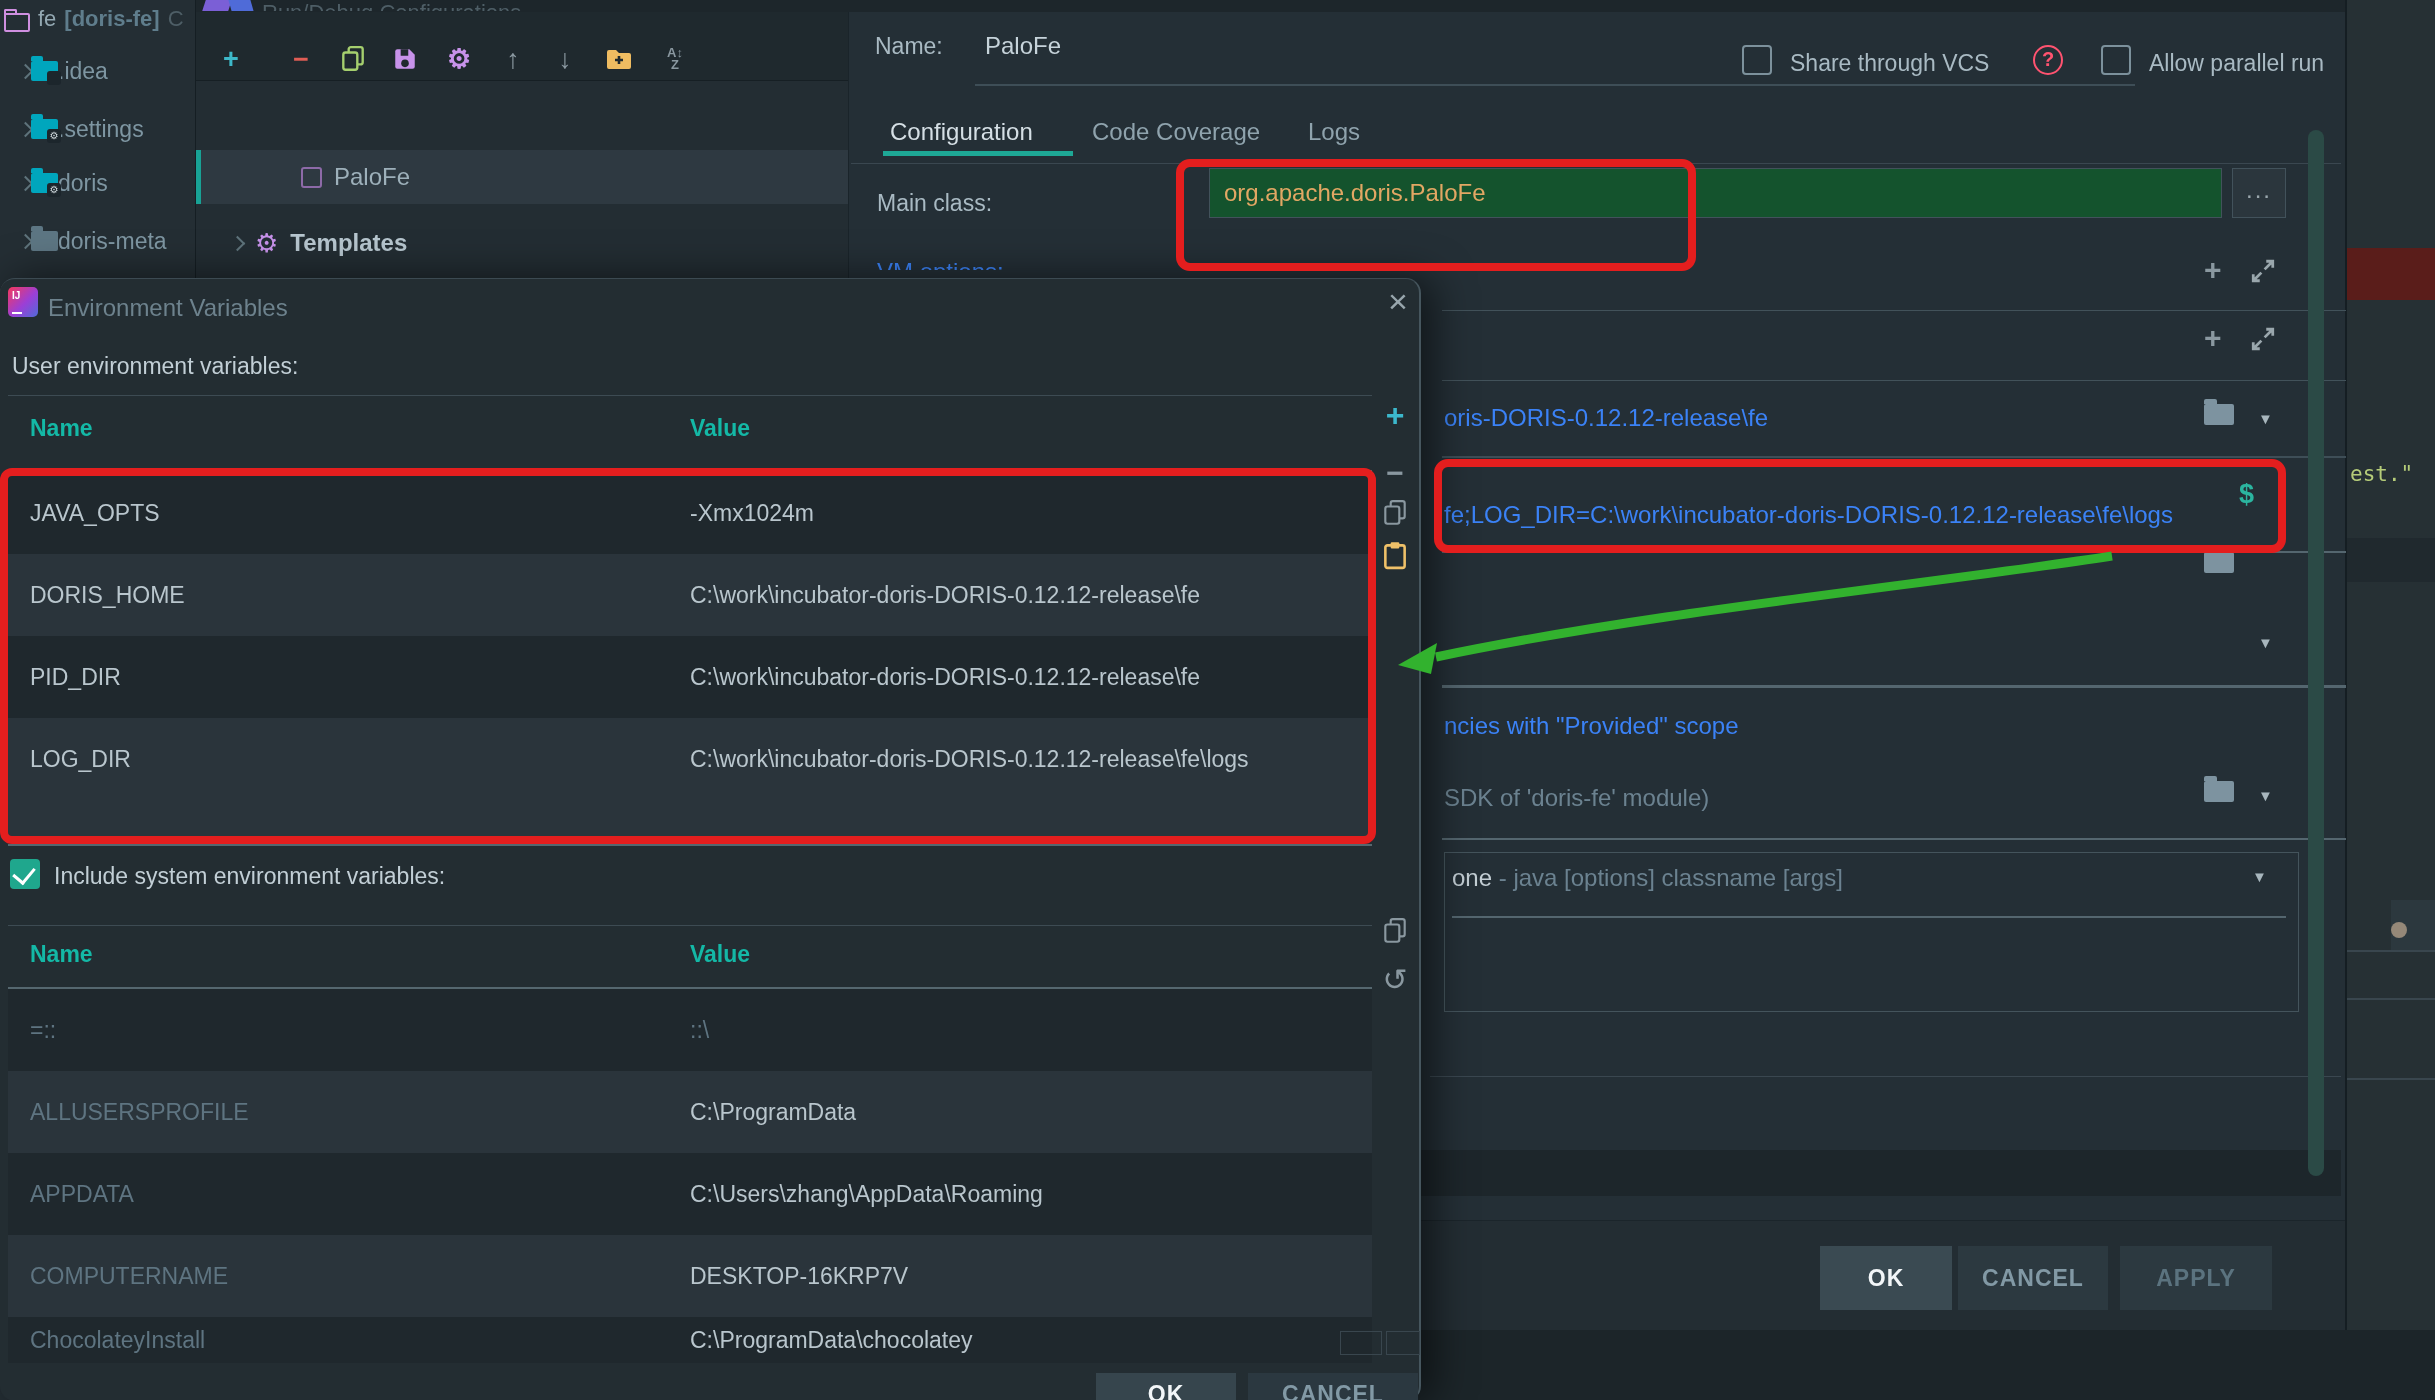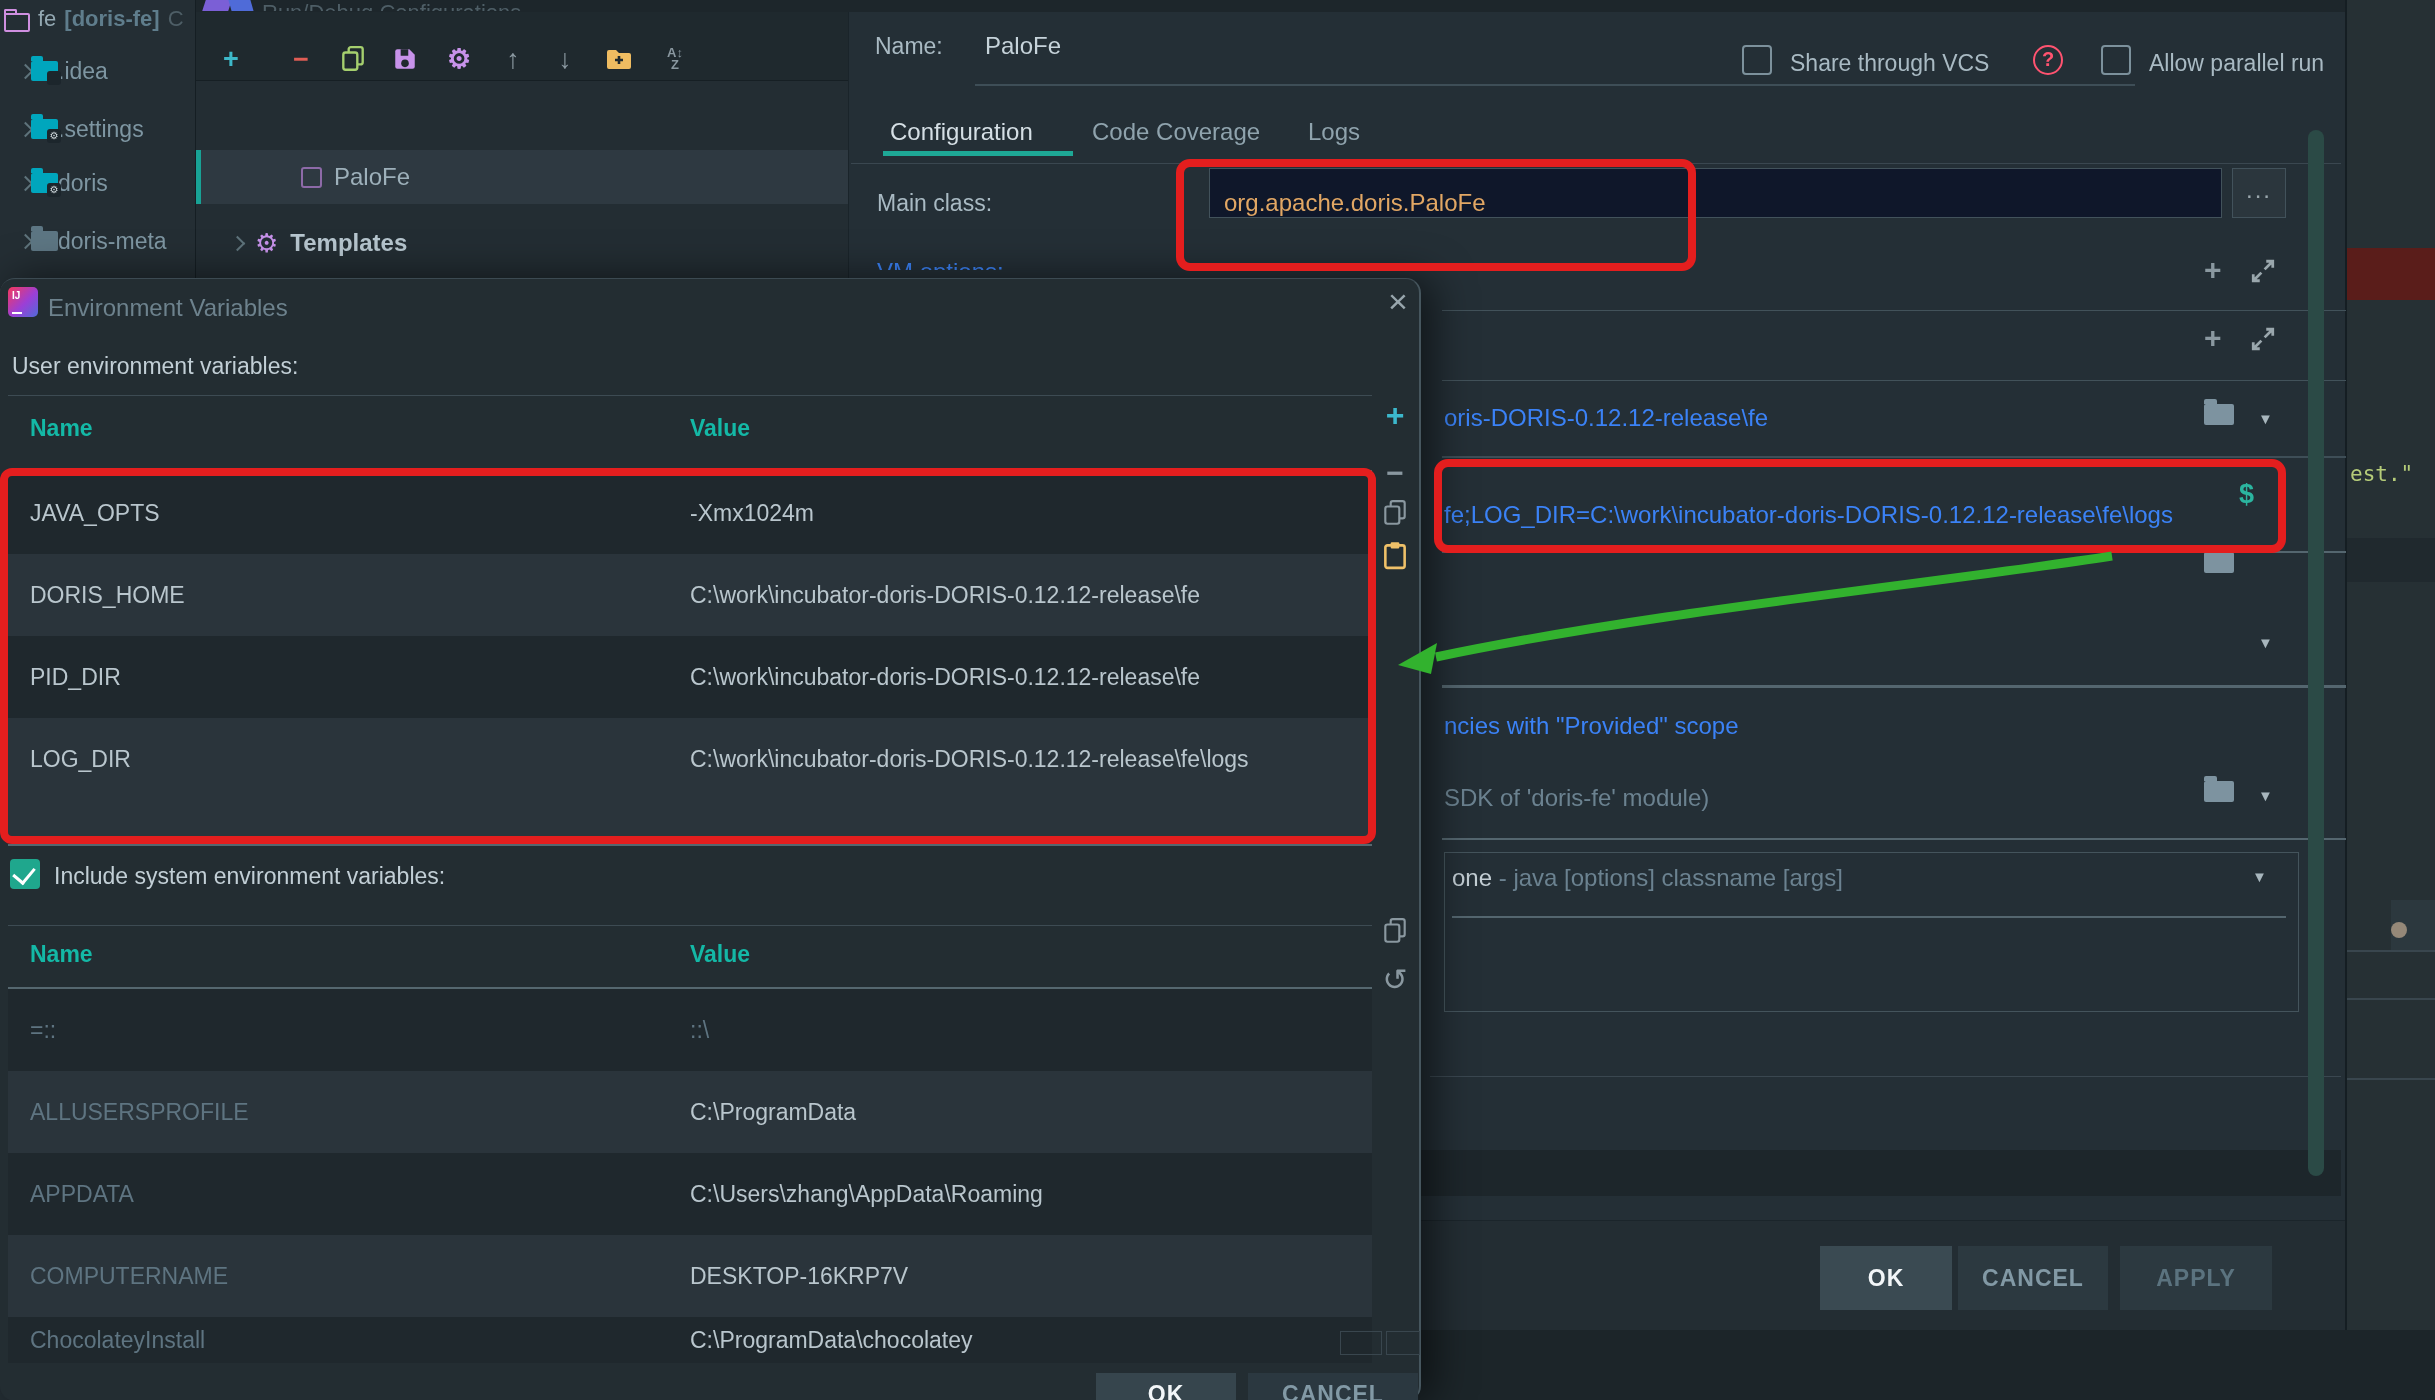--- a/index.html
+++ b/index.html
@@ -43,21 +43,21 @@
   #rc-divider{left:652px;top:12px;width:1px;height:1318px;background:#1a242a;}
 
   
   .cfg-label{font-size:23px;color:#a9bac3;}
   .fieldline{position:absolute;height:2px;background:#3e4e57;}
   .cbox{position:absolute;width:30px;height:30px;border:2.4px solid #7c919c;border-radius:4px;box-sizing:border-box;background:transparent;}
   .help-q{position:absolute;width:30px;height:30px;border:2.6px solid #ff5370;border-radius:50%;box-sizing:border-box;color:#ff5370;font-size:20px;font-weight:bold;text-align:center;line-height:25px;}
   .tab{position:absolute;top:118px;font-size:24px;color:#8fa3ad;}
   .tab.active{color:#d5dfe5;}
   #tab-underline{left:687px;top:151px;width:190px;height:5px;background:#1ea896;}
-  #mc-field{left:1013px;top:168px;width:1013px;height:50px;background:#0f172a;border:1px solid #42525b;box-sizing:border-box;display:flex;align-items:flex-end;padding-left:14px;font-size:24px;color:#e2a764;}
+  #mc-field{left:1013px;top:168px;width:1013px;height:50px;background:#14532d;border:1px solid #42525b;box-sizing:border-box;display:flex;align-items:center;padding-left:14px;font-size:24px;color:#e2a764;}
   #mc-browse{left:2036px;top:168px;width:54px;height:50px;background:#2b363d;border:1px solid #42525b;box-sizing:border-box;text-align:center;line-height:42px;color:#9aa7ad;font-size:24px;letter-spacing:2px;}
   .plus-gray{color:#8a98a0;font-size:30px;font-weight:bold;}
   .ddown{color:#a8b6bd;font-size:15px;}
   .ffolder{width:30px;height:21px;background:#7d93a0;border-radius:2px;position:relative;display:inline-block;}
   .ffolder::before{content:'';position:absolute;top:-5px;left:0;width:13px;height:5px;border-radius:2px 2px 0 0;background:#7d93a0;}
   .clipped-txt{overflow:hidden;font-size:24px;color:#3b82f6;}
   .dim-txt{color:#6b8290;}
   #rc-bottom-bar{left:0;top:1220px;width:2149px;height:110px;background:#232d33;border-top:1px solid #1b252b;}
   .btn{position:absolute;top:25px;height:64px;display:flex;align-items:center;justify-content:center;font-size:23px;font-weight:bold;letter-spacing:1px;}
   #rc-scrollthumb{left:2112px;top:130px;width:16px;height:1046px;background:#2b4a46;border-radius:8px;}

